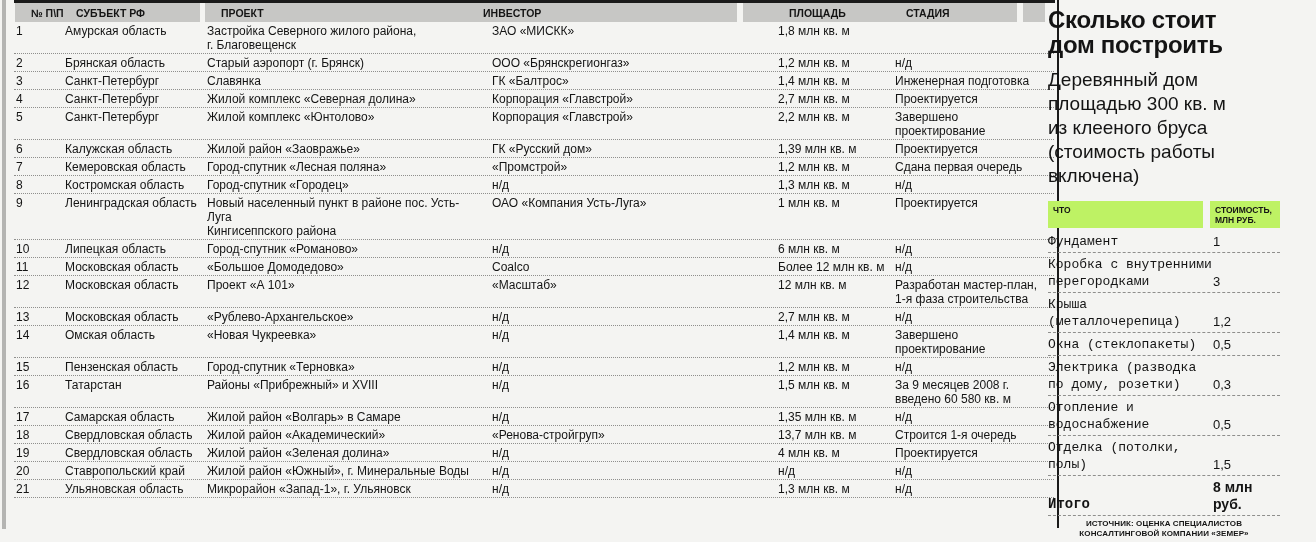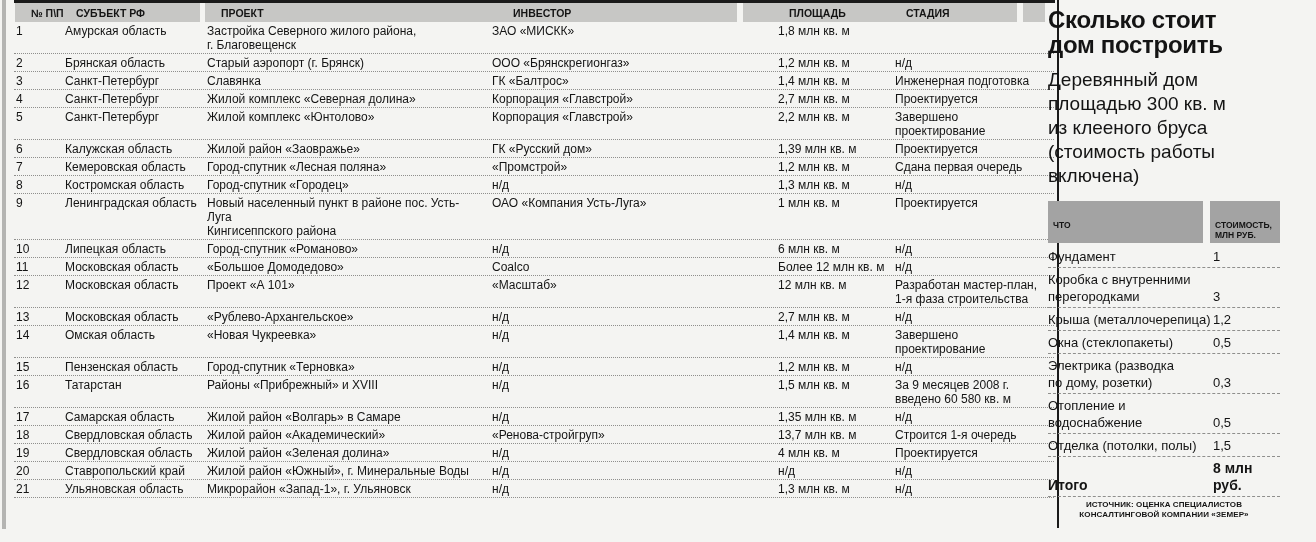--- a/index.html
+++ b/index.html
@@ -16,45 +16,45 @@
   .main-title { font-size:21px; font-weight:bold; letter-spacing:-0.2px; margin:6px 0 8px 0; }
 
   .thead { position:relative; height:19px; }
   .hblock { position:absolute; top:0; height:19px; background:#c7c7c5; }
   .hb-a { left:1px;    width:185px; }
   .hb-b { left:191px;  width:532px; }
   .hb-c { left:729px;  width:274px; }
   .hb-d { left:1009px; width:22px;  }
   .hlabel { position:absolute; top:4px; font-size:10.5px; font-weight:bold; white-space:nowrap;padding-left:11px; }
   .hl-0 { left:6px; } .hl-1 { left:51px; } .hl-2 { left:196px; }
-  .hl-3 { left:488px; } .hl-4 { left:764px; } .hl-5 { left:881px; }
+  .hl-3 { left:458px; } .hl-4 { left:764px; } .hl-5 { left:881px; }
 
   .tbody { width:1040px; }
   .trow {
     display:grid; grid-template-columns:51px 142px 285px 286px 117px 159px;
     border-bottom:1px dotted #8f8f8d; padding:2px 0 1px 0;
   }
   .tcell { font-size:12px; line-height:14px; white-space:pre-line; padding-right:8px; }
   .tcell.c-num { padding-left:2px; }
 
   
   .panel { position:absolute; left:1048px; top:0; width:232px; }
   .panel-title { font-size:24px; line-height:25px; font-weight:bold; letter-spacing:-0.3px; margin:7px 0 11px 0; white-space:pre-line; }
   .panel-subtitle { font-size:19px; line-height:24px; white-space:pre-line; margin:0 0 13px 0; }
 
   .phead { display:flex; gap:7px; margin-bottom:2px; }
-  .pblock { background:#a3a3a3; font-size:8.5px; font-weight:bold; line-height:10px; padding:19px 4px 3px 5px; white-space:pre-line; box-sizing:border-box; }
+  .pblock { background:#bef264; font-size:8.5px; font-weight:bold; line-height:10px; padding:4px 4px 3px 5px; white-space:pre-line; box-sizing:border-box; }
   .pb-what { width:155px; } .pb-cost { width:70px; }
 
   .prow {
     display:grid; grid-template-columns:165px 1fr; align-items:end;
     border-bottom:1px dashed #8f8f8d; padding:3px 0 2px 0;
     font-size:13px; line-height:17px;
   }
-  .prow .plabel { white-space:pre-line; }
+  .prow .plabel { white-space:pre-line;font-family:Liberation Mono, monospace; }
   .prow.total { font-weight:bold; font-size:14px; }
   .panel-source { text-align:center; font-size:8px; font-weight:bold; line-height:10px; white-space:pre-line; padding-top:3px; letter-spacing:0.1px; }
 </style>
 </head>
 <body>
 
 <div class="left-strip"></div>
 <div class="v-divider"></div>
 
 <div class="main-block">

